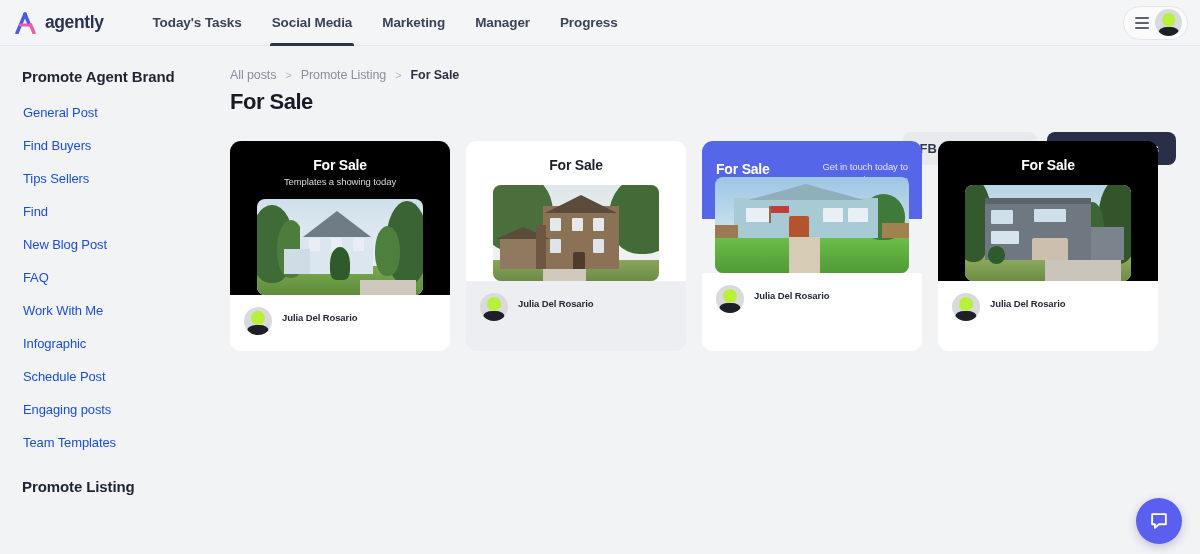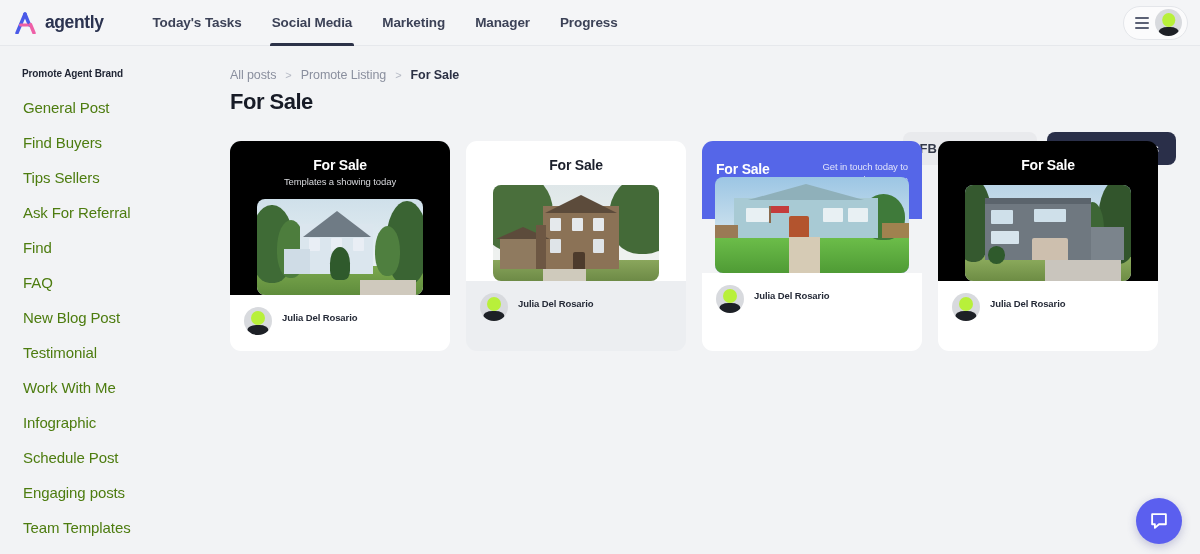--- a/index.html
+++ b/index.html
@@ -85,30 +85,30 @@
   
   .shell { display: flex; height: 508px; }
 
   
   .sidebar {
     width: 222px; flex: none;
     padding: 22px 14px 0 14px;
     overflow: hidden;
   }
   .side-head {
-    font-size: 10px; font-weight: bold;
+    font-size: 15px; font-weight: bold;
     color: #1f2433;
     padding: 0 8px;
     margin-bottom: 14px;
     letter-spacing: -0.1px;
   }
   .side-head.second { margin-top: 22px; }
   .side-item {
-    font-size: 15px;
-    color: #4d7c0f;
+    font-size: 13px;
+    color: #1d4ed8;
     padding: 6px 9px;
     border-radius: 7px;
     margin-bottom: 6px;
     cursor: pointer;
     letter-spacing: -0.1px;
     white-space: nowrap;
   }
 
   
   .main { flex: 1; padding: 22px 24px 0 8px; position: relative; overflow: hidden; }
@@ -268,25 +268,23 @@
 </div>
 
 <div class="shell">
 
   <aside class="sidebar">
     <div class="side-head">Promote Agent Brand</div>
 
     <div class="side-item">General Post</div>
     <div class="side-item">Find Buyers</div>
     <div class="side-item">Tips Sellers</div>
-    <div class="side-item">Ask For Referral</div>
     <div class="side-item">Find</div>
+    <div class="side-item">New Blog Post</div>
     <div class="side-item">FAQ</div>
-    <div class="side-item">New Blog Post</div>
-    <div class="side-item">Testimonial</div>
     <div class="side-item">Work With Me</div>
     <div class="side-item">Infographic</div>
     <div class="side-item">Schedule Post</div>
     <div class="side-item">Engaging posts</div>
     <div class="side-item">Team Templates</div>
 
     <div class="side-head second">Promote Listing</div>
 
   </aside>
 

